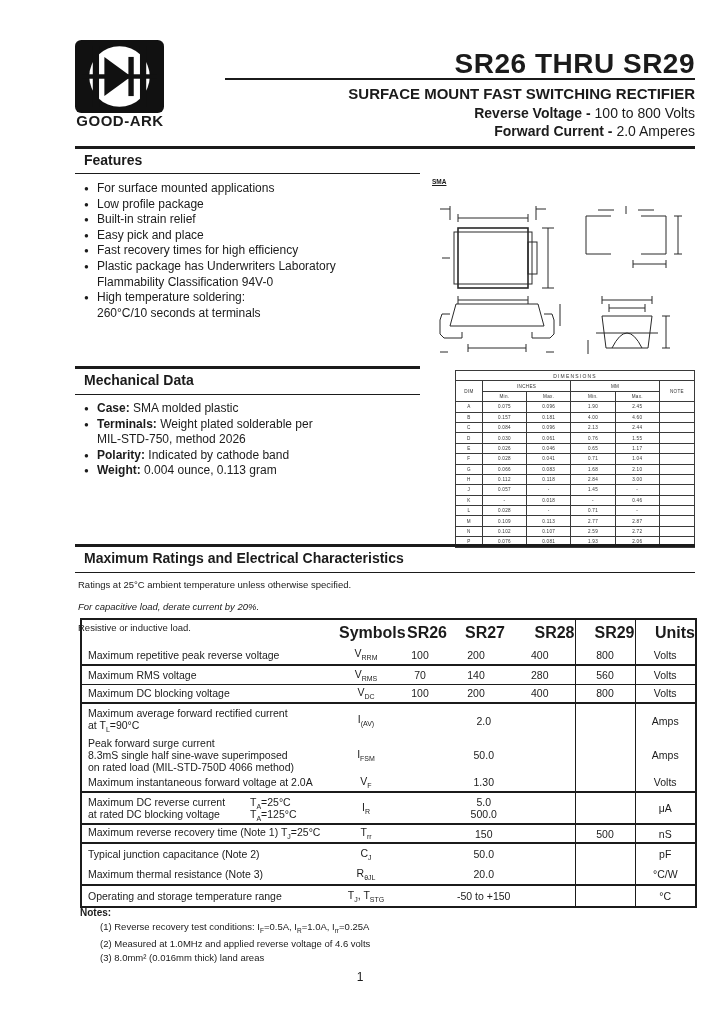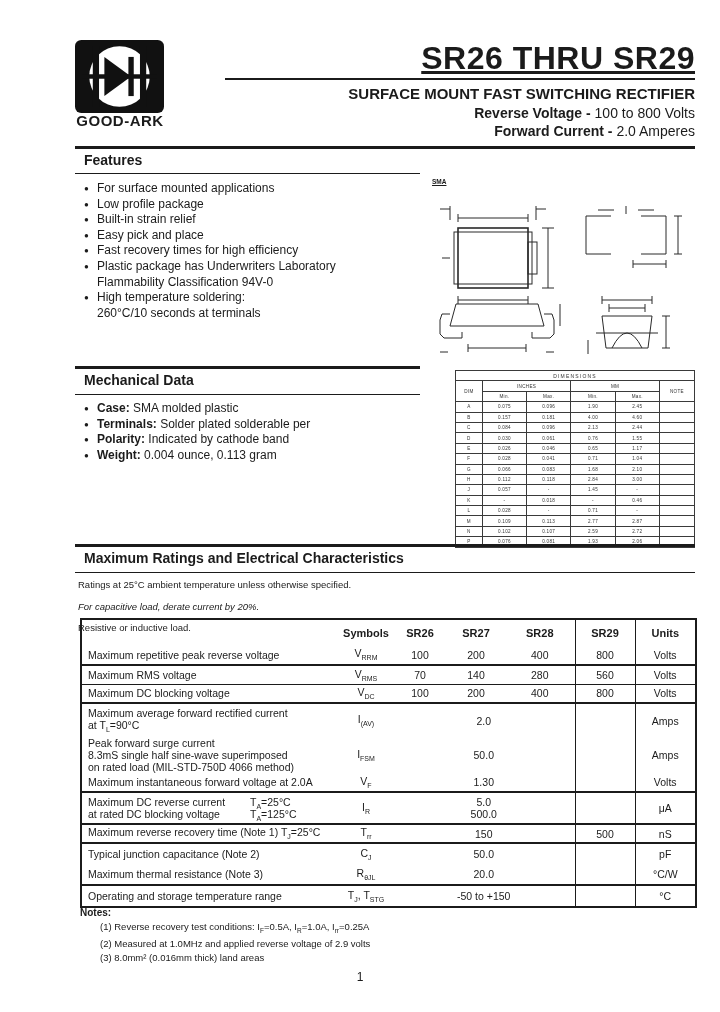--- a/index.html
+++ b/index.html
@@ -3,21 +3,21 @@
 <meta charset="utf-8">
 <style>
   html,body{margin:0;padding:0;}
   body{width:720px;height:1012px;background:#ffffff;position:relative;
        font-family:"Liberation Sans","DejaVu Sans",sans-serif;color:#1b1b1b;overflow:hidden;}
   .abs{position:absolute;}
   .rule{background:#1b1b1b;}
   
   #logo{left:75px;top:40px;width:89px;height:73px;}
   #brand{left:64px;top:112px;width:112px;text-align:center;font-size:15px;font-weight:bold;letter-spacing:0.5px;}
-  #doc-title{top:40px;right:25px;font-size:32px;font-weight:bold;letter-spacing:0.5px;text-decoration:underline;}
+  #doc-title{top:48px;right:25px;font-size:28px;font-weight:bold;letter-spacing:0.5px;}
   #title-rule{top:78px;left:225px;right:25px;height:2px;}
   #subtitle{top:85px;right:25px;font-size:15px;font-weight:bold;}
   .spec-line{right:25px;font-size:14px;}
   .spec-line b{font-weight:bold;text-align:center;}
   #spec1{top:105px;}
   #spec2{top:123px;}
   #rule-top{top:146px;left:75px;right:25px;height:3px;}
   
   .sec-h{font-size:14px;font-weight:bold;}
   #features-h{top:152px;left:84px;}
@@ -44,21 +44,21 @@
   #dims-table{left:455px;top:370px;width:240px;border-collapse:collapse;table-layout:fixed;}
   #dims-table td,#dims-table th{border:1px solid #3a3a3a;font-size:4.6px;font-weight:normal;
       text-align:center;padding:0;height:9.4px;color:#333;letter-spacing:0.3px;}
   #dims-table .ttl{letter-spacing:1.2px;font-size:5px;}
   
   .cond-line{left:78px;font-size:9.5px;line-height:11.5px;}
   #cond1{top:579px;} #cond2{top:622px;} #cond3{top:601px;font-style:italic;}
   
   #ratings-table{left:80px;top:618px;width:615px;border-collapse:collapse;table-layout:fixed;}
   #ratings-table td,#ratings-table th{padding:0;font-size:10.5px;font-weight:normal;vertical-align:middle;}
-  #ratings-table th{font-weight:bold;text-align:center;font-size:11px;}
+  #ratings-table th{font-weight:bold;text-align:right;font-size:16px;}
   #ratings-table .p{text-align:left;padding-left:6px;position:relative;}
   #ratings-table .p .cond{position:absolute;left:168px;}
   #ratings-table .c{text-align:center;}
   #ratings-table .vl{border-left:1px solid #1b1b1b;}
   #ratings-table{border:2px solid #1b1b1b;}
   #ratings-table tr.b1 td{border-bottom:1px solid #1b1b1b;}
   #ratings-table tr.b2 td{border-bottom:2px solid #1b1b1b;}
   #ratings-table sub{font-size:7px;}
   
   #notes-h{top:907px;left:80px;font-size:10px;font-weight:bold;}
@@ -179,21 +179,22 @@
 </div>
 
 <div class="abs rule" id="mech-rule"></div>
 <div class="abs sec-h" id="mech-h">Mechanical Data</div>
 <div class="abs rule" id="mech-underline"></div>
 <div class="abs blist" id="mech-list">
     <div>
       <div><span class="bullet">●</span><b>Case: </b><span>SMA molded plastic</span></div>
     </div>
     <div>
-      <div><span class="bullet">●</span><b>Terminals: </b><span>Solder plated solderable per</span></div>
+      <div><span class="bullet">●</span><b>Terminals: </b><span>Weight plated solderable per</span></div>
+      <div class="cont"><span>MIL-STD-750,  method 2026</span></div>
     </div>
     <div>
       <div><span class="bullet">●</span><b>Polarity: </b><span>Indicated by cathode band</span></div>
     </div>
     <div>
       <div><span class="bullet">●</span><b>Weight: </b><span>0.004 ounce, 0.113 gram</span></div>
     </div>
   </div>
 
 <table class="abs" id="dims-table">
@@ -492,17 +493,17 @@
         </td>
         <td class="c vl"></td>
         <td class="c vl">°C</td>
       </tr>
     </tbody>
 </table>
 
 <div class="abs" id="notes-h">Notes:</div>
 <div class="abs" id="notes-list">
     <div><span>(1)  </span><span>Reverse recovery test conditions: I</span><sub>F</sub><span>=0.5A, I</span><sub>R</sub><span>=1.0A, I</span><sub>rr</sub><span>=0.25A</span></div>
-    <div><span>(2)  </span><span>Measured at 1.0MHz and applied reverse voltage of 2.9 volts</span></div>
+    <div><span>(2)  </span><span>Measured at 1.0MHz and applied reverse voltage of 4.6 volts</span></div>
     <div><span>(3)  </span><span>8.0mm² (0.016mm thick) land areas</span></div>
   </div>
 
 <div class="abs" id="page-num">1</div>
 
 </body></html>

